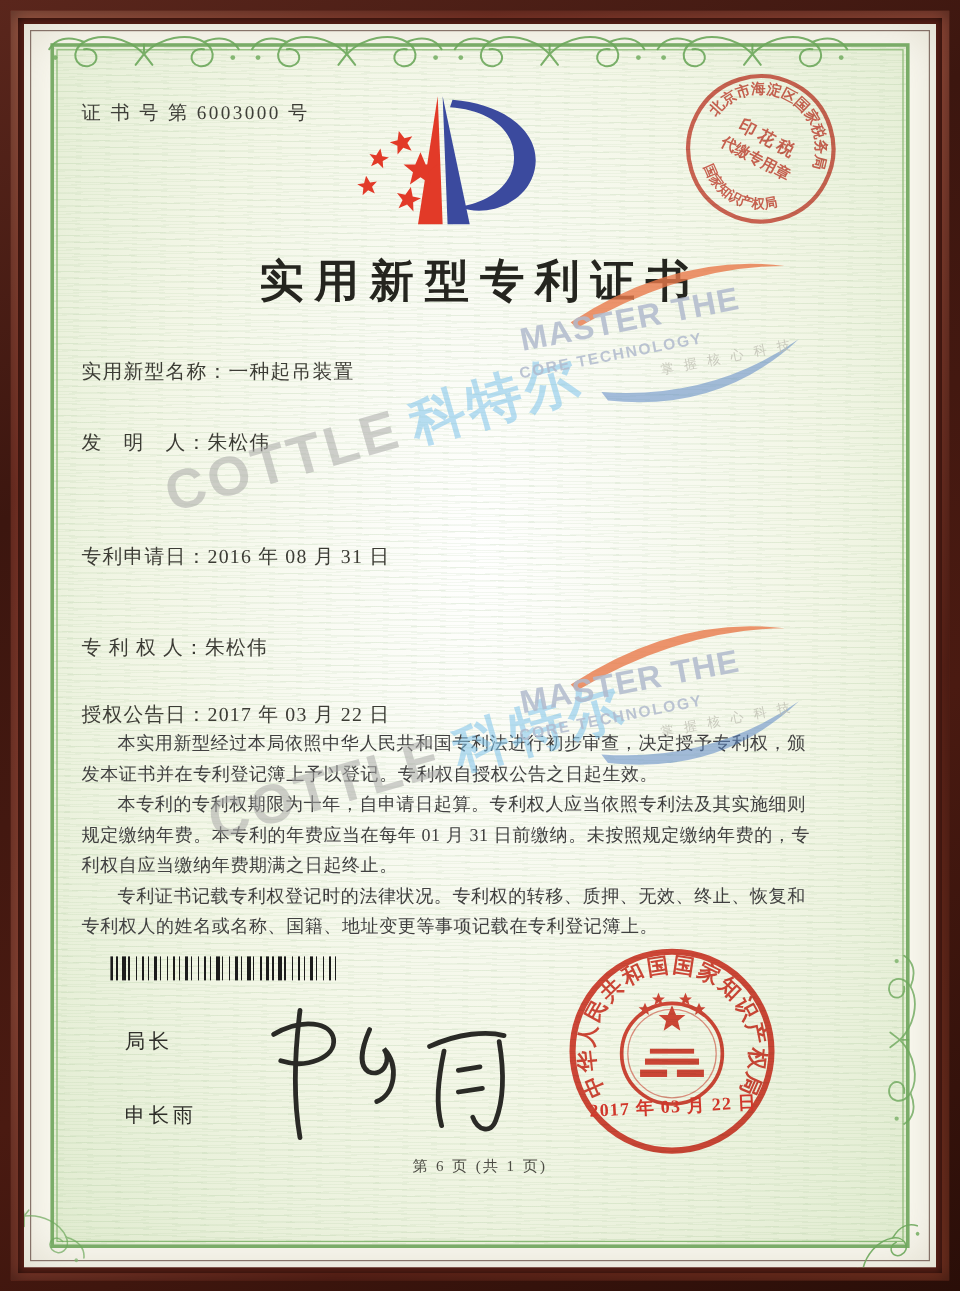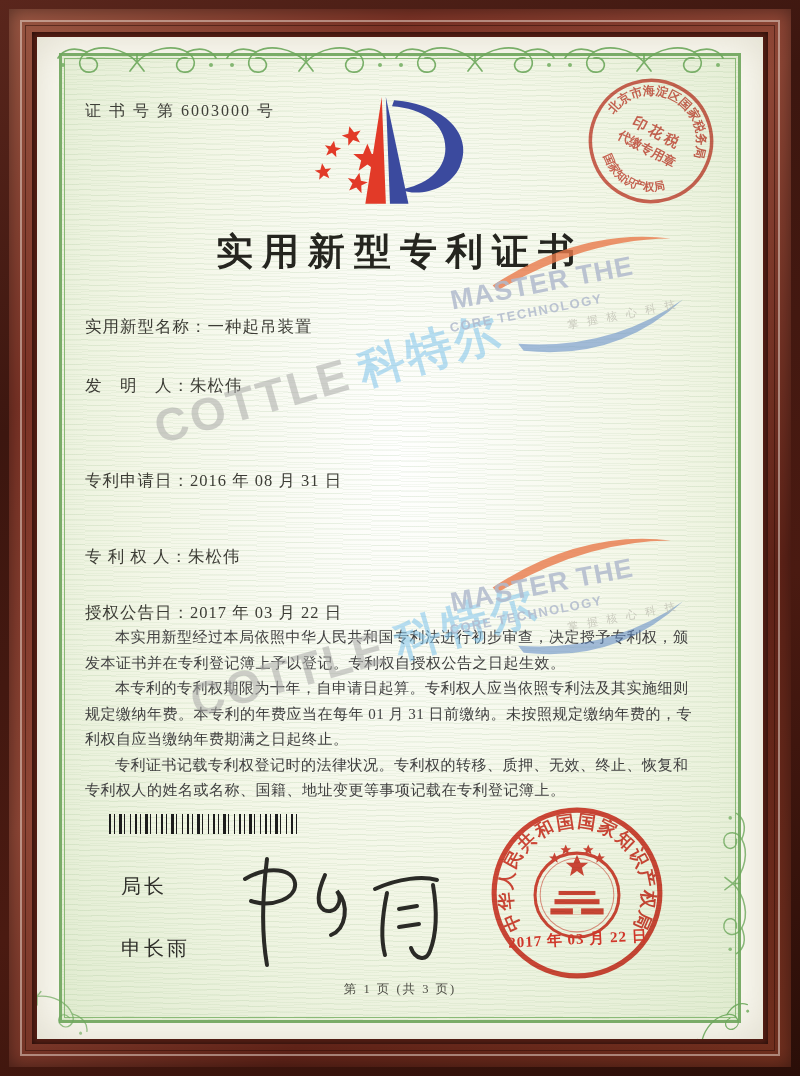--- a/index.html
+++ b/index.html
@@ -3,21 +3,21 @@
 <meta charset="utf-8">
 <style>
   html,body{margin:0;padding:0;}
   body{width:800px;height:1076px;overflow:hidden;background:#2e130d;
        font-family:"Liberation Serif","DejaVu Serif",serif;}
 
   
   .frame-outer{position:absolute;inset:0;background:
       linear-gradient(155deg,#5a261c,#3c160f 30%,#4a1a11 65%,#2a0e08);
       padding:9px;box-sizing:border-box;}
-  .frame-wood{position:relative;width:100%;height:100%;box-sizing:border-box;padding:23px;
+  .frame-wood{position:relative;width:100%;height:100%;box-sizing:border-box;padding:6px;
       background:linear-gradient(135deg,#9a5743 0%,#7b3326 22%,#8f4736 45%,#5f2318 72%,#72301f 100%);
       box-shadow:inset 0 0 18px rgba(0,0,0,.45);}
   .frame-wood::before{content:"";position:absolute;inset:11px;
       border:2px solid rgba(240,224,214,.5);pointer-events:none;}
   .frame-wood::after{content:"";position:absolute;inset:16px;
       border:1px solid rgba(50,15,8,.55);pointer-events:none;}
   .frame-lip{width:100%;height:100%;box-sizing:border-box;padding:5px;background:#56It;
       background:#571f15;box-shadow:inset 0 0 7px rgba(0,0,0,.65);}
 
   
@@ -59,21 +59,21 @@
   .body-text{position:absolute;left:48px;top:588px;width:618px;z-index:2;color:#404040;}
   .body-text p{margin:0;text-indent:2em;font-size:15px;line-height:25.5px;letter-spacing:.5px;}
 
   
   .barcode{position:absolute;left:72px;top:777px;width:192px;height:20px;z-index:2;
       background:repeating-linear-gradient(90deg,
         #1c1c1c 0 2px,transparent 2px 5px,#1c1c1c 5px 6px,transparent 6px 10px,
         #1c1c1c 10px 13px,transparent 13px 15px,#1c1c1c 15px 16px,transparent 16px 21px,
         #1c1c1c 21px 22px,transparent 22px 26px);}
   .signer{position:absolute;left:84px;z-index:2;font-family:"Liberation Sans","DejaVu Sans",sans-serif;
-      font-size:20px;color:#2f2f2a;letter-spacing:3px;}
+      font-size:17px;color:#2f2f2a;letter-spacing:3px;}
   .signer-title{top:836px;} .signer-name{top:870px;margin-top:28px;}
   .signature{position:absolute;left:172px;top:798px;width:250px;height:140px;z-index:3;}
 
   .seal{position:absolute;left:452px;top:768px;width:176px;height:176px;z-index:5;
       mix-blend-mode:multiply;opacity:.92;}
   .seal-date{position:absolute;left:446px;top:893px;width:190px;z-index:6;text-align:center;
       font-size:15px;letter-spacing:1px;color:#d0372a;transform:rotate(-3deg);font-weight:bold;}
 
   .footer{position:absolute;left:0;right:0;top:944px;z-index:2;text-align:center;
       font-size:12.5px;letter-spacing:2px;color:#4c4c44;}
@@ -217,21 +217,21 @@
         <g stroke="none">
           <rect x="68" y="84" width="36" height="4"></rect>
           <rect x="64" y="92" width="44" height="5"></rect>
           <rect x="60" y="101" width="52" height="6"></rect>
           <rect x="82" y="99" width="8" height="8" fill="#fbfaf2"></rect>
         </g>
       </g>
     </svg>
     <div class="seal-date">2017 年 03 月 22 日</div>
 
-    <div class="footer">第 1 页 (共 3 页)</div>
+    <div class="footer">第 6 页 (共 1 页)</div>
 
     <div class="wm wm-cottle wm-c1">
       <span class="en">COTTLE</span><span class="cn">科特尔</span>
     </div>
     <div class="wm wm-cottle wm-c2">
       <span class="en">COTTLE</span><span class="cn">科特尔</span>
     </div>
 
     <div class="wm wm-master wm-m1">
       <svg viewBox="0 0 250 120">

